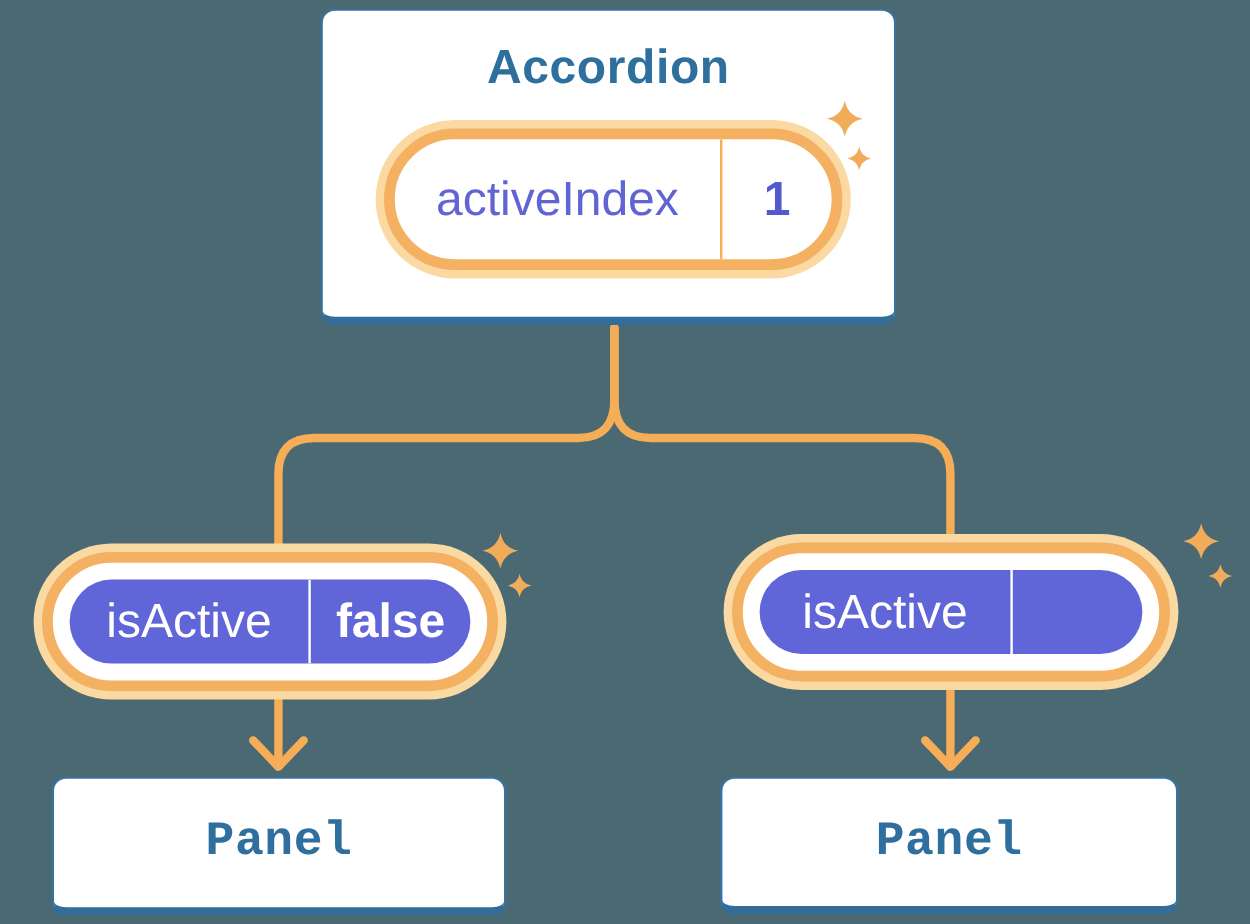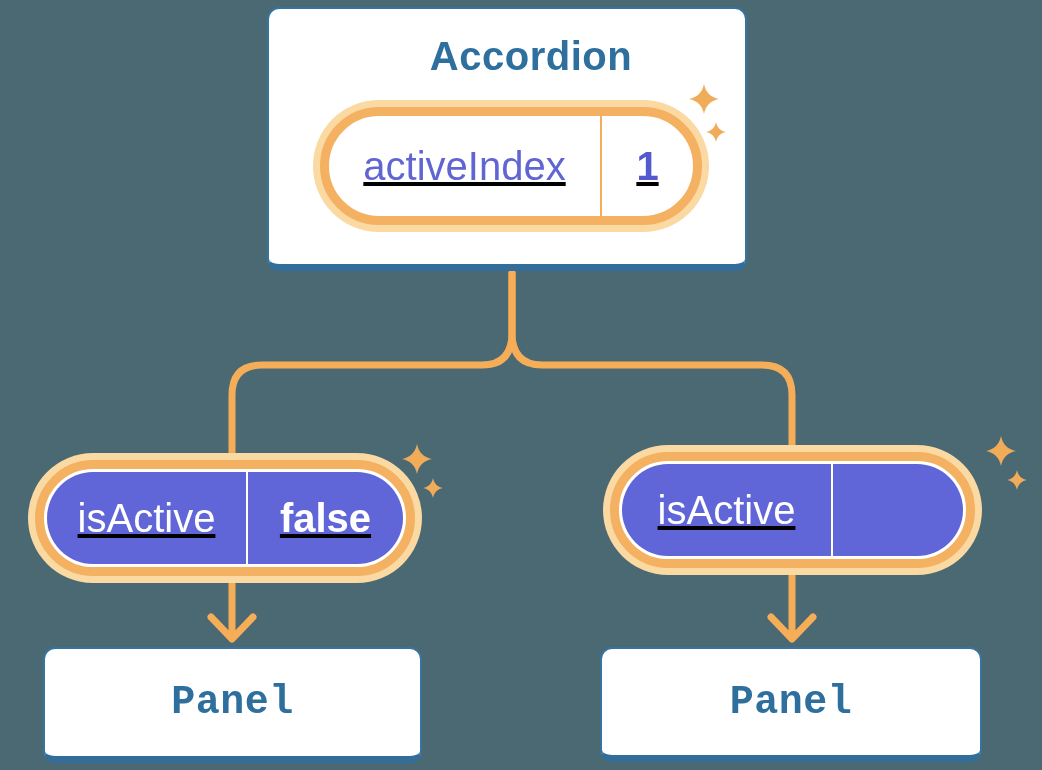--- a/index.html
+++ b/index.html
@@ -31,48 +31,48 @@
   
   .card{
     position:absolute;background:var(--white);
     border:2px solid var(--card-border);
     border-bottom:7px solid var(--card-edge);
     border-radius:12px;box-sizing:border-box;z-index:2;font-family:Liberation Mono, monospace;
   }
   .card-title{
     position:absolute;width:100%;text-align:center;
     font-size:40px;font-weight:600;color:var(--heading-text);
-    letter-spacing:.5px;z-index:3;padding-left:24px;
+    letter-spacing:.5px;z-index:3;
   }
   .panel{display:flex;align-items:center;justify-content:center;}
   .panel .panel-title{
     font-size:40px;font-weight:600;color:var(--heading-text);letter-spacing:.5px;
   }
 
   
   .pill{
     position:absolute;z-index:3;border-radius:999px;
-    background:var(--orange-halo);padding:7px;box-sizing:border-box;text-decoration:underline;
+    background:var(--orange-halo);padding:7px;box-sizing:border-box;
   }
   .pill .ring{
     height:100%;box-sizing:border-box;border-radius:999px;
     border:9px solid var(--orange-ring);background:var(--white);
     display:flex;align-items:stretch;overflow:hidden;
   }
   .pill .seg{display:flex;align-items:center;justify-content:center;font-size:40px;}
   .pill .divider{width:2px;align-self:stretch;}
 
   
   .pill.state .seg.label{color:var(--purple-text);}
   .pill.state .seg.value{color:var(--purple-value-text);font-weight:bold;flex:1;}
   .pill.state .divider{background:var(--orange-line);}
 
   
   .pill.prop .capsule{
-    flex:1;margin:3px;border-radius:999px;background:var(--purple-fill);
+    flex:1;margin:14px;border-radius:999px;background:var(--purple-fill);
     display:flex;align-items:stretch;overflow:hidden;
   }
   .pill.prop .seg{color:var(--white);}
   .pill.prop .seg.value{font-weight:bold;flex:1;text-align:right;}
   .pill.prop .divider{background:var(--white);}
 
   .sparkles{position:absolute;z-index:4;}
   .sparkles path{fill:var(--sparkle);}
 </style>
 </head>

